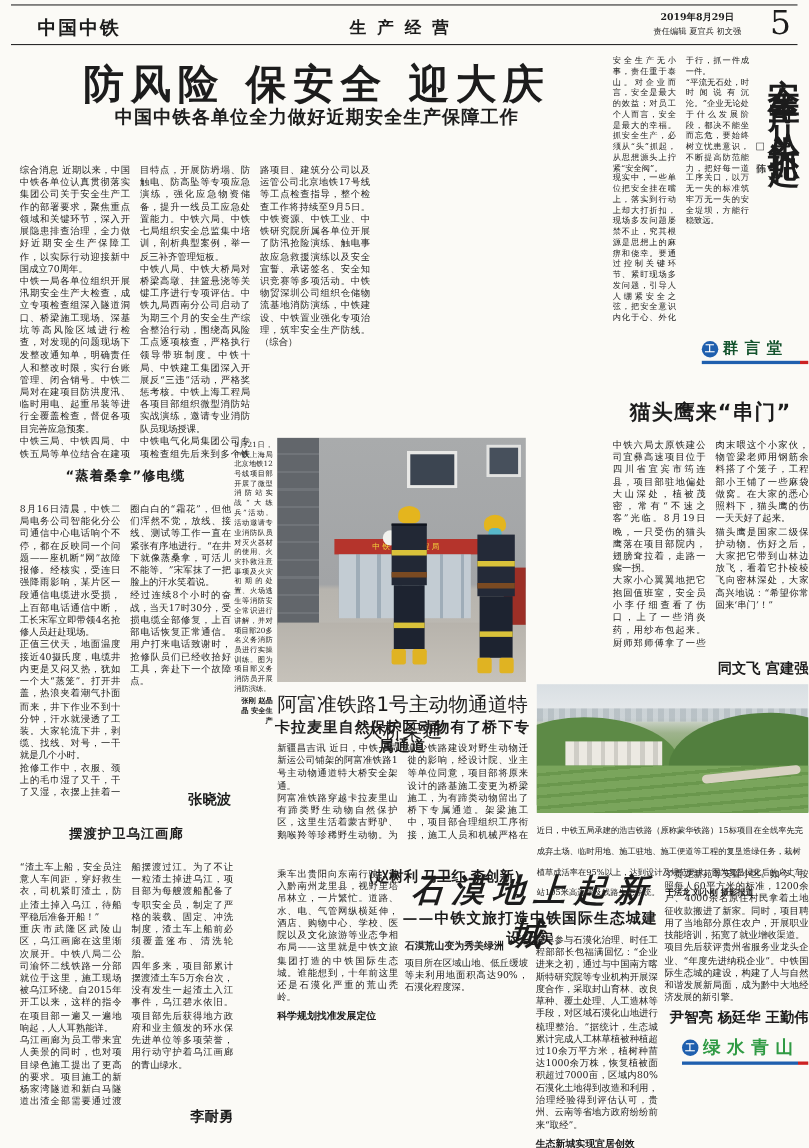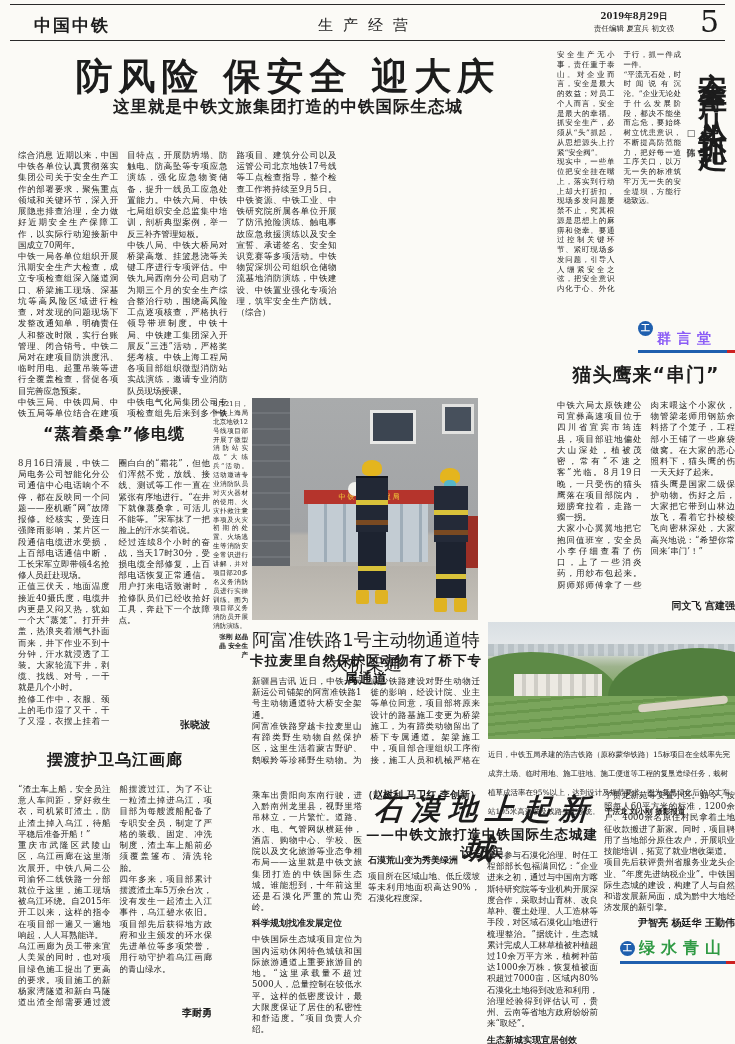--- a/index.html
+++ b/index.html
@@ -7,34 +7,34 @@
   body { background:#fbfaf6; color:#1c1c1c; font-family:"DejaVu Serif","Liberation Serif",serif; overflow:hidden; position:relative; }
   .abs { position:absolute; }
   .just { text-align:justify; }
   .pre { white-space:pre-line; }
   .cols2 { column-count:2; column-gap:9px; column-fill:auto; }
   .cols5 { column-count:5; column-gap:9px; column-fill:auto;margin-top:30px; }
   .body-txt { font-size:8.5px; line-height:1.32; }
   .small-txt { font-size:7.5px; line-height:1.3; }
   .tiny-txt { font-size:6.6px; line-height:1.35; }
   .sans { font-family:"DejaVu Sans","Liberation Sans",sans-serif; }
-  .byline { text-align:right; font-weight:bold; font-size:10px; margin-top:3px; }
+  .byline { text-align:right; font-weight:bold; font-size:13px; margin-top:3px; }
   .rule { background:#2a2a2a; }
 
   
   .masthead-name { font-size:17px; letter-spacing:2px; font-weight:bold; }
-  .section-name { font-size:15px; letter-spacing:10px; font-weight:normal; }
+  .section-name { font-size:15px; letter-spacing:10px; font-weight:bold; }
   .date-block { font-size:8.5px; text-align:center; line-height:1.5; }
   .page-num { font-size:30px; font-family:"DejaVu Serif",serif; }
 
   
   .lead-headline { font-size:37px; letter-spacing:6px; text-align:center; font-weight:bold; }
   .lead-subhead { font-size:16.5px; letter-spacing:1px; text-align:center; font-weight:bold; }
 
-  .art-headline { font-size:16px; text-align:center; font-weight:bold; letter-spacing:1px; }
+  .art-headline { font-size:12px; text-align:center; font-weight:bold; letter-spacing:1px; }
 
   
   .vert-title { writing-mode:vertical-rl; font-size:29px; font-weight:bold; letter-spacing:6px; line-height:1.1; }
   .vert-author { writing-mode:vertical-rl; font-size:9px; color:#333; }
 
   .badge { display:flex; align-items:center; gap:4px; }
   .badge .emblem { width:15px; height:15px; border-radius:50%; background:#1f5fae; color:#fff;
     font-size:9px; display:flex; align-items:center; justify-content:center; font-weight:bold;
     font-family:"DejaVu Sans",sans-serif; flex:0 0 auto; }
   .badge .btxt { font-size:14px; font-weight:bold; letter-spacing:6px; white-space:nowrap; }
@@ -58,36 +58,36 @@
 <div class="abs masthead-name sans" style="left:34px;top:14px;">中国中铁</div>
 <div class="abs section-name" style="left:318px;top:16px;">生产经营</div>
 <div class="abs date-block" style="left:575px;top:10px;width:118px;">
   <div style="font-weight:bold;">2019年8月29日</div>
   <div style="font-size:7.5px;">责任编辑 夏宜兵 初文强</div>
 </div>
 <div class="abs page-num" style="left:700px;top:4px;">5</div>
 <div class="abs rule" style="left:10px;top:40px;width:715px;height:1px;"></div>
 
 <div class="abs lead-headline sans" style="left:18px;top:52px;width:540px;">防风险 保安全 迎大庆</div>
-<div class="abs lead-subhead" style="left:18px;top:96px;width:540px;">这里就是中铁文旅集团打造的中铁国际生态城</div>
+<div class="abs lead-subhead" style="left:18px;top:96px;width:540px;">中国中铁各单位全力做好近期安全生产保障工作</div>
 <div class="abs cols5 body-txt just pre" style="left:18px;top:120px;width:537px;height:272px;">综合消息 近期以来，中国中铁各单位认真贯彻落实集团公司关于安全生产工作的部署要求，聚焦重点领域和关键环节，深入开展隐患排查治理，全力做好近期安全生产保障工作，以实际行动迎接新中国成立70周年。
 中铁一局各单位组织开展汛期安全生产大检查，成立专项检查组深入隧道洞口、桥梁施工现场、深基坑等高风险区域进行检查，对发现的问题现场下发整改通知单，明确责任人和整改时限，实行台账管理、闭合销号。中铁二局对在建项目防洪度汛、临时用电、起重吊装等进行全覆盖检查，督促各项目完善应急预案。
 中铁三局、中铁四局、中铁五局等单位结合在建项目特点，开展防坍塌、防触电、防高坠等专项应急演练，强化应急物资储备，提升一线员工应急处置能力。中铁六局、中铁七局组织安全总监集中培训，剖析典型案例，举一反三补齐管理短板。
 中铁八局、中铁大桥局对桥梁高墩、挂篮悬浇等关键工序进行专项评估。中铁九局西南分公司启动了为期三个月的安全生产综合整治行动，围绕高风险工点逐项核查，严格执行领导带班制度。中铁十局、中铁建工集团深入开展反“三违”活动，严格奖惩考核。中铁上海工程局各项目部组织微型消防站实战演练，邀请专业消防队员现场授课。
 中铁电气化局集团公司专项检查组先后来到多个铁路项目、建筑分公司以及运管公司北京地铁17号线等工点检查指导，整个检查工作将持续至9月5日。中铁资源、中铁工业、中铁研究院所属各单位开展了防汛抢险演练、触电事故应急救援演练以及安全宣誓、承诺签名、安全知识竞赛等多项活动。中铁物贸深圳公司组织仓储物流基地消防演练，中铁建设、中铁置业强化专项治理，筑牢安全生产防线。（综合）</div>
 
 <div class="abs cols2 small-txt just pre" style="left:557px;top:50px;width:124px;height:252px;">安全生产无小事，责任重于泰山。对企业而言，安全是最大的效益；对员工个人而言，安全是最大的幸福。抓安全生产，必须从“头”抓起，从思想源头上拧紧“安全阀”。
 现实中，一些单位把安全挂在嘴上，落实到行动上却大打折扣，现场多发问题屡禁不止，究其根源是思想上的麻痹和侥幸。要通过控制关键环节、紧盯现场多发问题，引导人人绷紧安全之弦，把安全意识内化于心、外化于行，抓一件成一件。
 “平流无石处，时时闻说有沉沦。”企业无论处于什么发展阶段，都决不能坐而忘危，要始终树立忧患意识，不断提高防范能力，把好每一道工序关口，以万无一失的标准筑牢万无一失的安全堤坝，方能行稳致远。</div>
 <div class="abs vert-author" style="left:684px;top:128px;">□ 陈伟</div>
 <div class="abs vert-title sans" style="left:696px;top:48px;height:262px;">安全生产 从『头』抓起</div>
 <div class="abs" style="left:638px;top:308px;width:97px;">
   <div class="badge">
     <span class="emblem">工</span>
-    <span class="btxt" style="color:#8b5cf6;margin-top:22px;">群言堂</span>
+    <span class="btxt" style="color:#14532d;">群言堂</span>
   </div>
   <div class="badge-underline"></div>
 </div>
 
 <div class="abs art-headline sans" style="left:557px;top:362px;width:178px;font-size:19px;">猫头鹰来“串门”</div>
 <div class="abs" style="left:557px;top:400px;width:178px;height:212px;">
   <div class="cols2 body-txt just pre" style="height:196px;">中铁六局太原铁建公司宜彝高速项目位于四川省宜宾市筠连县，项目部驻地偏处大山深处，植被茂密，常有“不速之客”光临。8月19日晚，一只受伤的猫头鹰落在项目部院内，翅膀耷拉着，走路一瘸一拐。
 大家小心翼翼地把它抱回值班室，安全员小李仔细查看了伤口，上了一些消炎药，用纱布包起来。厨师郑师傅拿了一些肉末喂这个小家伙，物管梁老师用钢筋余料搭了个笼子，工程部小王铺了一些麻袋做窝。在大家的悉心照料下，猫头鹰的伤一天天好了起来。
 猫头鹰是国家二级保护动物。伤好之后，大家把它带到山林边放飞，看着它扑棱棱飞向密林深处，大家高兴地说：“希望你常回来‘串门’！”</div>
   <div class="byline">同文飞 宫建强</div>
@@ -169,21 +169,20 @@
   <div class="cols2 body-txt just pre" style="height:232px;">“渣土车上船，安全员注意人车间距，穿好救生衣，司机紧盯渣土，防止渣土掉入乌江，待船平稳后准备开船！”
 重庆市武隆区武陵山区，乌江画廊在这里渐次展开。中铁八局二公司渝怀二线铁路一分部就位于这里，施工现场被乌江环绕。自2015年开工以来，这样的指令在项目部一遍又一遍地响起，人人耳熟能详。
 乌江画廊为员工带来宜人美景的同时，也对项目绿色施工提出了更高的要求。项目施工的新杨家湾隧道和新白马隧道出渣全部需要通过渡船摆渡过江。为了不让一粒渣土掉进乌江，项目部为每艘渡船配备了专职安全员，制定了严格的装载、固定、冲洗制度，渣土车上船前必须覆盖篷布、清洗轮胎。
 四年多来，项目部累计摆渡渣土车5万余台次，没有发生一起渣土入江事件，乌江碧水依旧。项目部先后获得地方政府和业主颁发的环水保先进单位等多项荣誉，用行动守护着乌江画廊的青山绿水。</div>
   <div class="byline" style="margin-top:-10px;">李耐勇</div>
 </div>
 
 <div class="abs" style="left:252px;top:790px;width:110px;height:248px;">
   <p class="body-txt just">乘车出贵阳向东南行驶，进入黔南州龙里县，视野里塔吊林立，一片繁忙。道路、水、电、气管网纵横延伸，酒店、购物中心、学校、医院以及文化旅游等业态争相布局——这里就是中铁文旅集团打造的中铁国际生态城。谁能想到，十年前这里还是石漠化严重的荒山秃岭。</p>
   <p class="subhead-line">科学规划找准发展定位</p>
-  <p class="body-txt just">中铁国际生态城项目定位为国内运动休闲特色城镇和国际旅游通道上重要旅游目的地。“这里承载量不超过5000人，总量控制在较低水平。这样的低密度设计，最大限度保证了居住的私密性和舒适度。”项目负责人介绍。</p>
 </div>
 
 <div class="abs eco-headline" style="left:368px;top:790px;width:232px;">石漠地上起新城</div>
 <div class="abs eco-subhead" style="left:360px;top:826px;width:244px;">——中铁文旅打造中铁国际生态城建设纪实</div>
 
 <div class="abs" style="left:368px;top:850px;width:112px;height:188px;">
   <p class="subhead-line">石漠荒山变为秀美绿洲</p>
   <p class="body-txt just">项目所在区域山地、低丘缓坡等未利用地面积高达90%，石漠化程度深。</p>
 </div>
 

